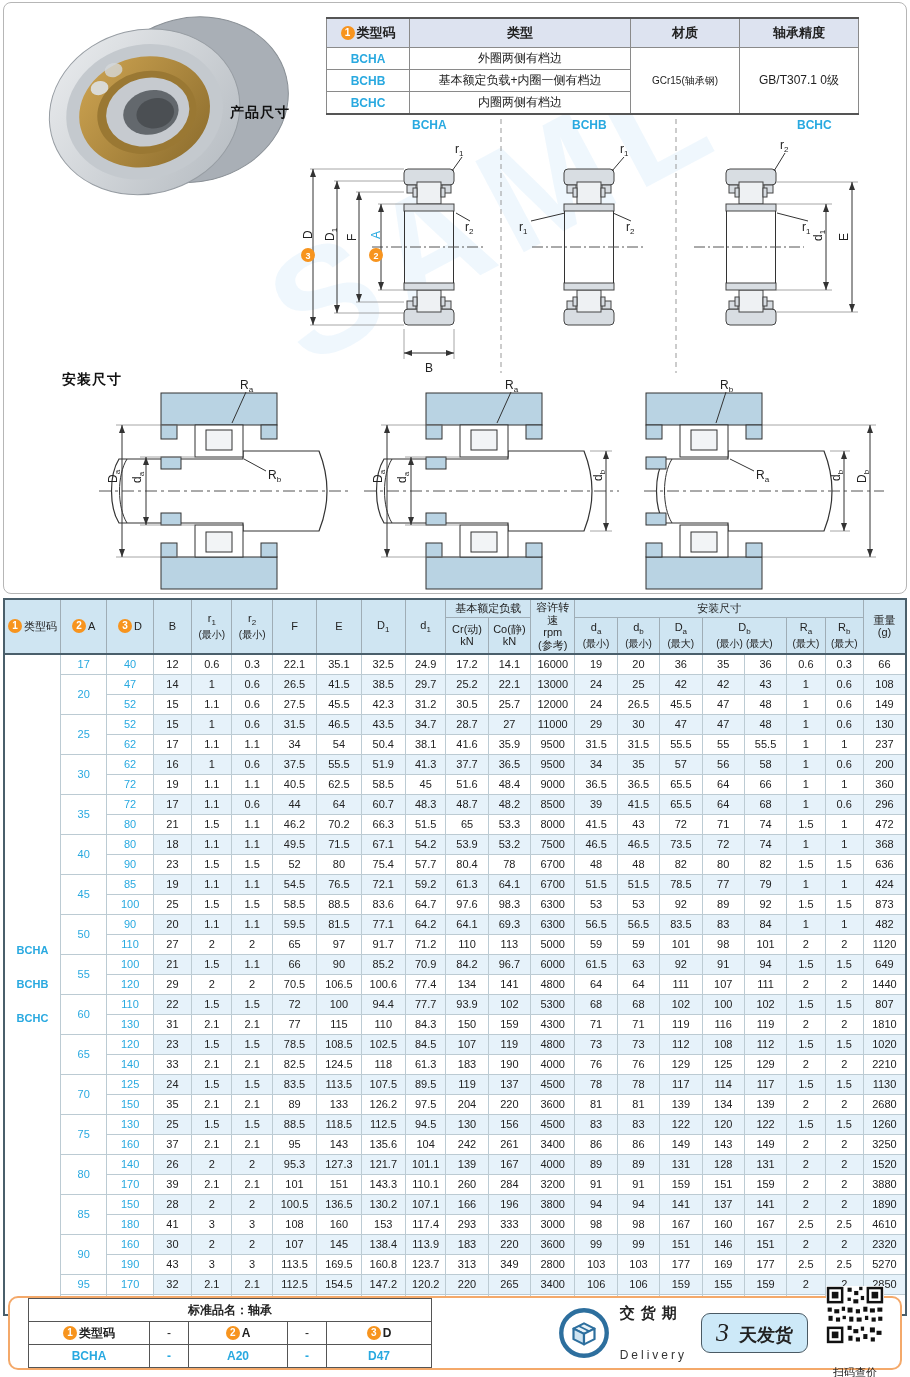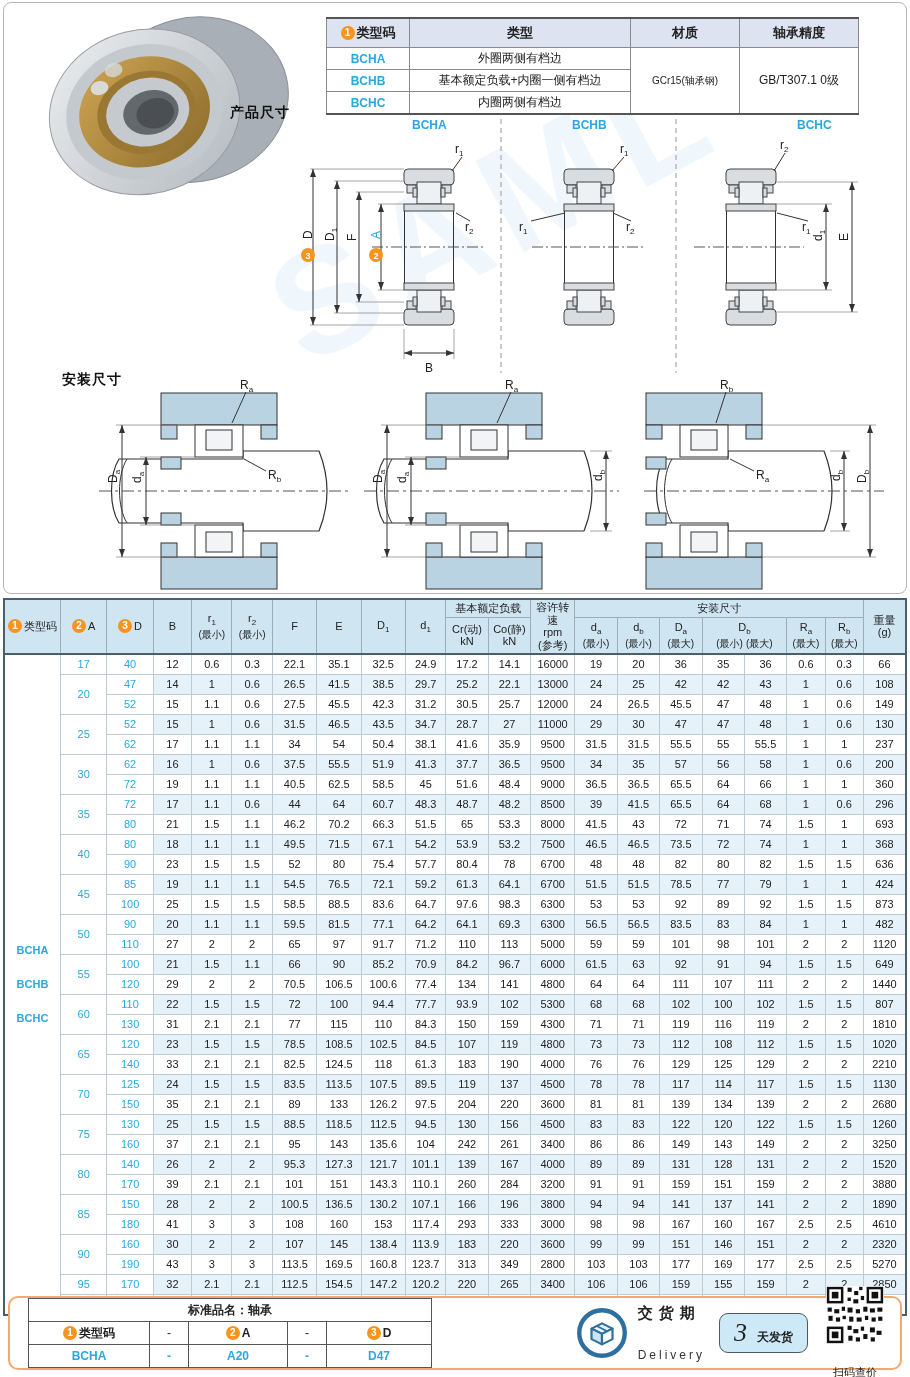--- a/index.html
+++ b/index.html
@@ -61,21 +61,21 @@
   .order-table .ot-title{font-weight:bold;}
   .order-table .ot-head{font-weight:bold;}
   .order-table .ot-val{color:#29a9e0;font-weight:bold;}
   .delivery-block{display:flex;align-items:center;margin-left:auto;}
   .delivery-text{margin-left:8px;line-height:1.4;}
   .delivery-text .cn{font-size:15px;font-weight:bold;letter-spacing:6px;}
   .delivery-text .en{font-size:12px;letter-spacing:3px;color:#333;margin-top:24px;}
   .days-badge{margin-left:14px;background:#cde9f8;border:1.5px solid #4a5a64;border-radius:9px;
               padding:4px 14px;display:flex;align-items:baseline;}
   .days-badge .num{font-size:26px;font-style:italic;font-family:"Liberation Serif",serif;margin-right:10px;}
-  .days-badge .lab{font-size:12px;font-weight:bold;}
+  .days-badge .lab{font-size:18px;font-weight:bold;}
   .qr-block{margin-left:18px;margin-right:16px;text-align:center;}
   .qr-caption{font-size:11px;margin-top:17px;}
 </style>
 </head>
 <body>
 
 <div class="page">
 
   <div class="top-panel">
     <div class="wm wm1">SAML</div>
@@ -576,21 +576,21 @@
           <td>65</td>
           <td>53.3</td>
           <td>8000</td>
           <td>41.5</td>
           <td>43</td>
           <td>72</td>
           <td>71</td>
           <td>74</td>
           <td>1.5</td>
           <td>1</td>
-          <td>693</td>
+          <td>472</td>
         </tr>
         <tr class="alt gs">
           <td rowspan="2" class="acell">40</td>
           <td class="dcell">80</td>
           <td>18</td>
           <td>1.1</td>
           <td>1.1</td>
           <td>49.5</td>
           <td>71.5</td>
           <td>67.1</td>

